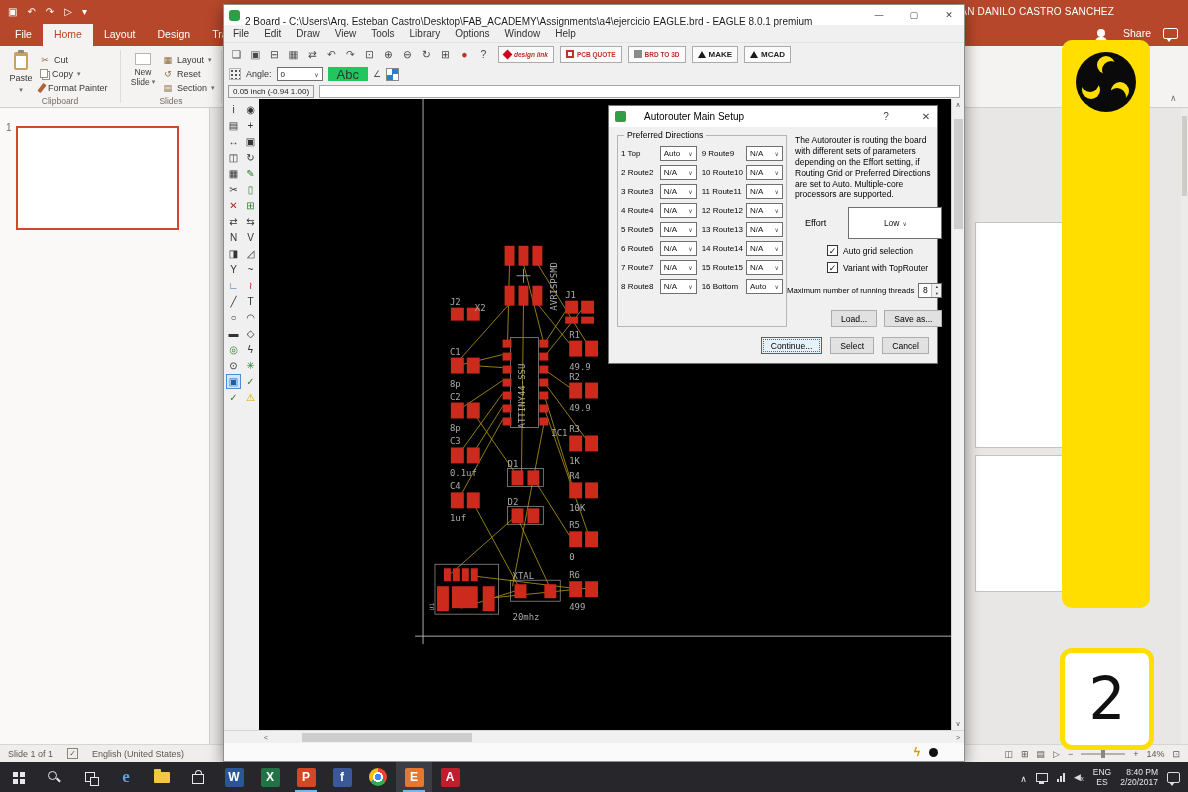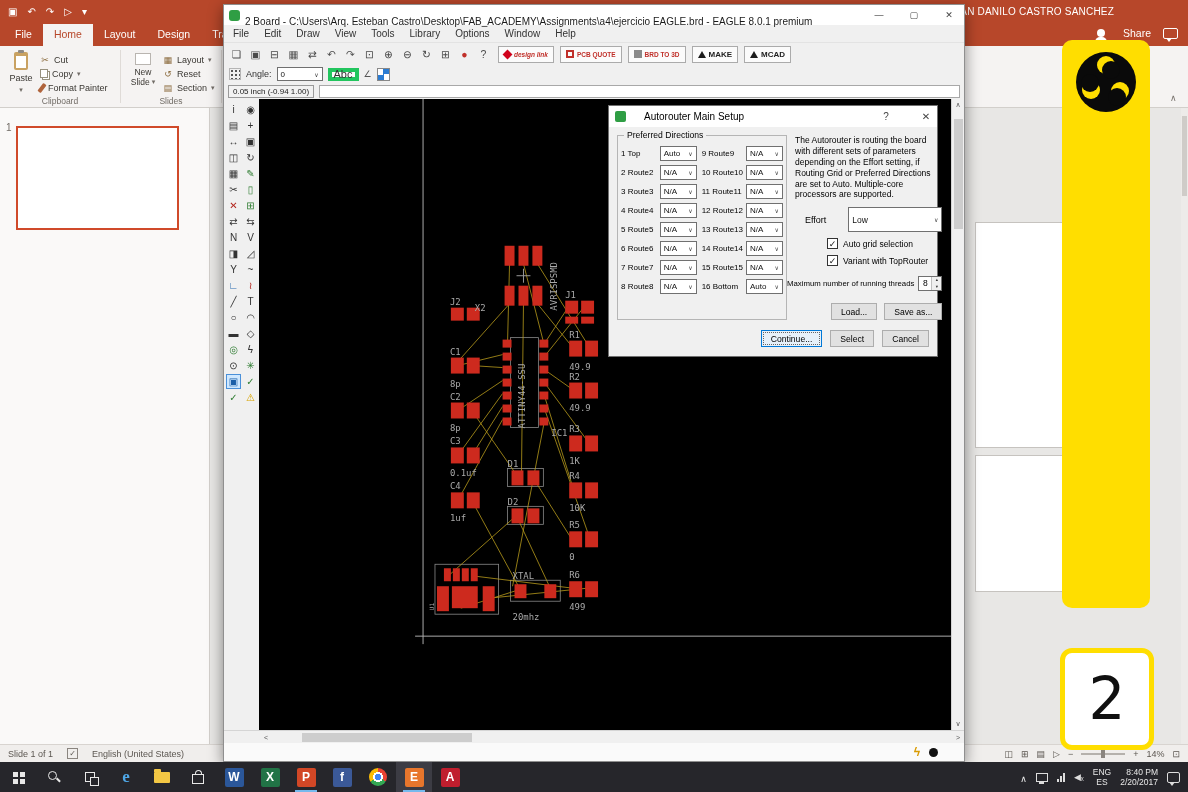--- a/index.html
+++ b/index.html
@@ -75,21 +75,21 @@
   .dl-ic{width:7px;height:7px;background:#D0021B;transform:rotate(45deg);}
   .pq-ic{width:8px;height:8px;border:2px solid #C0302A;}
   .b3d-ic{width:8px;height:8px;background:#8A8A8A;}
   .adsk-ic{width:0;height:0;border-left:4px solid transparent;border-right:4px solid transparent;border-bottom:7px solid #1B1B1B;}
   .e-tb2{height:18px;display:flex;align-items:center;gap:5px;padding:0 5px;font-size:9px;color:#333;flex:0 0 auto;}
   .grid-ic{width:12px;height:12px;background-image:radial-gradient(#555 0.8px,transparent 1px);background-size:4px 4px;border:1px solid #B5B5B5;}
   .combo{background:#fff;border:1px solid #707070;display:flex;align-items:center;justify-content:space-between;padding:0 3px;font-size:8px;color:#111;}
   .combo .arr{font-size:6px;color:#444;margin-left:3px;}
   .combo .arr::before{content:"∨";}
   .angle-combo{width:46px;height:14px;}
-  .abc-btn{border:4px solid #22c55e;background:#FBFBFB;font-size:11px;padding:0 2px;height:13px;display:flex;align-items:center;color:#333;text-align:right;}
+  .abc-btn{border:7px solid #22c55e;background:#FBFBFB;font-size:13px;padding:0 2px;height:13px;display:flex;align-items:center;color:#333;text-align:right;}
   .angle2-ic{font-size:9px;color:#555;}
   .layer-ic{width:13px;height:13px;border:1px solid #888;background:conic-gradient(#2B7CD3 0 25%,#fff 0 50%,#2B7CD3 0 75%,#fff 0);}
   .e-coord{height:16px;display:flex;align-items:center;padding:0 4px;gap:5px;flex:0 0 auto;}
   .coord-box{border:1px solid #9A9A9A;background:#F2F2F2;font-size:8px;color:#222;height:13px;line-height:11px;padding:0 4px;white-space:nowrap;}
   .cmd-input{flex:1;height:13px;background:#fff;border:1px solid #A8A8A8;}
   .e-body{flex:1;display:flex;min-height:0;}
   .e-palette{width:35px;display:grid;grid-template-columns:16px 16px;align-content:start;gap:1px;padding:3px 0 0 2px;}
   .p-icon{width:15px;height:15px;font-size:10px;display:flex;align-items:center;justify-content:center;color:#333;border:1px solid transparent;}
   .p-icon.active{background:#CFE8FF;border-color:#4A90D9;}
   .e-canvas{flex:1;background:#000;position:relative;overflow:hidden;}
@@ -118,21 +118,21 @@
   .fieldset{width:170px;border:1px solid #B5B5B5;position:relative;padding:9px 3px 6px;flex:0 0 auto;}
   .legend{position:absolute;top:-6px;left:6px;background:#F0F0F0;padding:0 3px;font-size:8.6px;}
   .dir-cols{display:flex;gap:5px;}
   .dir-col{display:flex;flex-direction:column;gap:3px;flex:1;}
   .dir-row{display:flex;align-items:center;gap:3px;height:16px;}
   .dir-label{flex:1;font-size:8px;white-space:nowrap;}
   .dir-combo{width:37px;height:15px;flex:0 0 auto;}
   .dlg-right{flex:1;display:flex;flex-direction:column;}
   .dlg-desc{margin:0;font-size:8.5px;line-height:1.28;}
   .effort-row{display:flex;align-items:center;gap:22px;margin-top:7px;padding-left:10px;}
-  .effort-combo{flex:1;height:25px;font-size:8.5px;}
+  .effort-combo{flex:1;height:32px;font-size:8.5px;justify-content:center;}
   .cb-row{display:flex;align-items:center;gap:5px;margin:6px 0 0 32px;font-size:8.5px;}
   .cb{width:11px;height:11px;border:1px solid #333;background:#fff;font-size:9px;line-height:10px;text-align:center;color:#111;}
   .cb::before{content:"✓";}
   .threads-row{display:flex;align-items:center;gap:4px;margin-top:10px;}
   .threads-label{font-size:7.8px;white-space:nowrap;margin-left:-8px;}
   .spin{display:flex;border:1px solid #707070;background:#fff;height:15px;}
   .spin-val{width:12px;text-align:center;font-size:8.5px;line-height:13px;}
   .spin-btns{display:flex;flex-direction:column;width:10px;border-left:1px solid #C0C0C0;background:#F0F0F0;}
   .spin-btns span{flex:1;font-size:4.5px;line-height:5px;text-align:center;color:#333;}
   .spin-up::before{content:"▴";} .spin-dn::before{content:"▾";}

